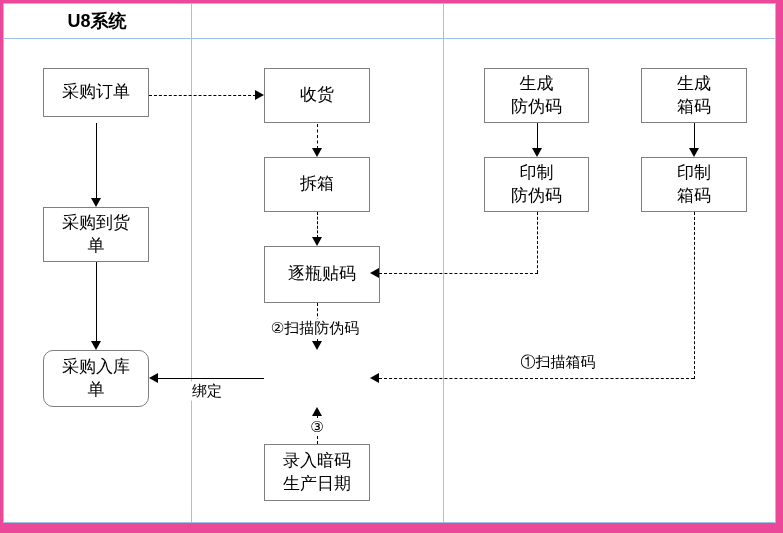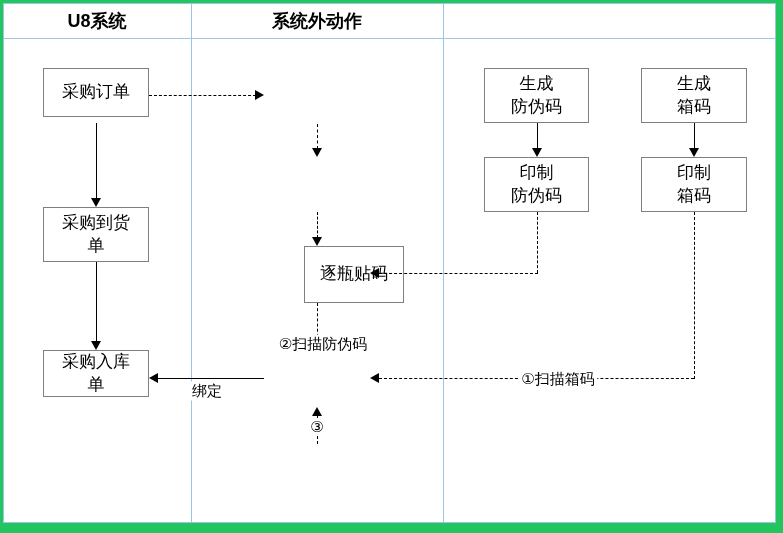--- a/index.html
+++ b/index.html
@@ -1,17 +1,17 @@
 <!DOCTYPE html>
 <html><head>
 <meta charset="utf-8">
 <style>
   html,body{margin:0;padding:0;background:#ffffff;}
   body{font-family:"Liberation Sans","DejaVu Sans",sans-serif;}
-  #canvas{position:relative;width:783px;height:533px;background:#22c55e;overflow:hidden;}
+  #canvas{position:relative;width:783px;height:533px;background:#ec4899;overflow:hidden;}
 
   
   .lane-frame{position:absolute;left:3px;top:3px;width:771px;height:518px;
     border:1.5px solid #9dc3e6;background:#ffffff;}
   .lane-vdiv{position:absolute;top:3px;height:519px;width:0;border-left:1.5px solid #9dc3e6;}
   .lane-hdiv{position:absolute;left:3px;top:38px;width:773px;height:0;border-top:1.5px solid #9dc3e6;}
   .lane-header{position:absolute;top:3px;height:36px;display:flex;align-items:center;justify-content:center;
     font-size:18px;font-weight:bold;color:#000;}
 
   
@@ -42,29 +42,32 @@
 <body>
 
 <div id="canvas">
 
   <div class="lane-frame"></div>
   <div class="lane-vdiv" style="left:191px;"></div>
   <div class="lane-vdiv" style="left:443px;"></div>
   <div class="lane-hdiv"></div>
 
   <div class="lane-header" style="left:3px;width:188px;">U8系统</div>
-  <div class="lane-header" style="left:191px;width:252px;">系统外动作</div>
 
   <div class="node" style="left:43px;top:68px;width:106px;height:49px;">采购订单</div>
   <div class="node" style="left:43px;top:207px;width:106px;height:55px;">采购到货
 单</div>
-  <div class="node" style="left:43px;top:350px;width:106px;height:47px;">采购入库
+  <div class="node" style="left:43px;top:350px;width:106px;height:57px;border-radius:10px;">采购入库
 单</div>
 
-  <div class="node" style="left:264px;top:246px;width:100px;height:57px;margin-left:40px;">逐瓶贴码</div>
+  <div class="node" style="left:264px;top:68px;width:106px;height:55px;">收货</div>
+  <div class="node" style="left:264px;top:157px;width:106px;height:55px;">拆箱</div>
+  <div class="node" style="left:264px;top:246px;width:116px;height:57px;">逐瓶贴码</div>
+  <div class="node" style="left:264px;top:444px;width:106px;height:57px;">录入暗码
+生产日期</div>
 
   <div class="node" style="left:484px;top:68px;width:105px;height:55px;">生成
 防伪码</div>
   <div class="node" style="left:484px;top:157px;width:105px;height:55px;">印制
 防伪码</div>
   <div class="node" style="left:641px;top:68px;width:106px;height:55px;">生成
 箱码</div>
   <div class="node" style="left:641px;top:157px;width:106px;height:55px;">印制
 箱码</div>
 
@@ -75,37 +78,37 @@
 
   <div class="hline dash-h" style="left:149px;top:94.5px;width:107px;"></div>
   <div class="arrow right" style="left:255px;top:89.5px;"></div>
 
   <div class="vline dash-v" style="left:316.5px;top:124px;height:25px;"></div>
   <div class="arrow down" style="left:311.5px;top:148px;"></div>
   <div class="vline dash-v" style="left:316.5px;top:212px;height:26px;"></div>
   <div class="arrow down" style="left:311.5px;top:237px;"></div>
   <div class="vline dash-v" style="left:316.5px;top:303px;height:39px;"></div>
   <div class="arrow down" style="left:311.5px;top:341px;"></div>
-  <div class="edge-label" style="left:315px;top:344px;margin-left:8px;">②扫描防伪码</div>
+  <div class="edge-label" style="left:315px;top:328px;">②扫描防伪码</div>
 
   <div class="vline dash-v" style="left:316.5px;top:416px;height:28px;"></div>
   <div class="arrow up" style="left:311.5px;top:407px;"></div>
   <div class="edge-label" style="left:317px;top:427px;">③</div>
 
   <div class="vline solid-v" style="left:536.5px;top:123px;height:26px;"></div>
   <div class="arrow down" style="left:531.5px;top:148px;"></div>
   <div class="vline solid-v" style="left:693.5px;top:123px;height:26px;"></div>
   <div class="arrow down" style="left:688.5px;top:148px;"></div>
 
   <div class="vline dash-v" style="left:536.5px;top:212px;height:61px;"></div>
   <div class="hline dash-h" style="left:379px;top:272.5px;width:159px;"></div>
   <div class="arrow left" style="left:370px;top:267.5px;"></div>
 
   <div class="vline dash-v" style="left:693.5px;top:212px;height:167px;"></div>
   <div class="hline dash-h" style="left:379px;top:378px;width:315px;"></div>
   <div class="arrow left" style="left:370px;top:372.5px;"></div>
-  <div class="edge-label" style="left:558px;top:379px;">①扫描箱码</div>
+  <div class="edge-label" style="left:558px;top:362px;font-family:Liberation Serif, serif;">①扫描箱码</div>
 
   <div class="hline solid-h" style="left:158px;top:378px;width:106px;"></div>
   <div class="arrow left" style="left:149px;top:372.5px;"></div>
   <div class="edge-label" style="left:207px;top:379px;margin-top:12px;">绑定</div>
 
 </div>
 
 </body></html>

